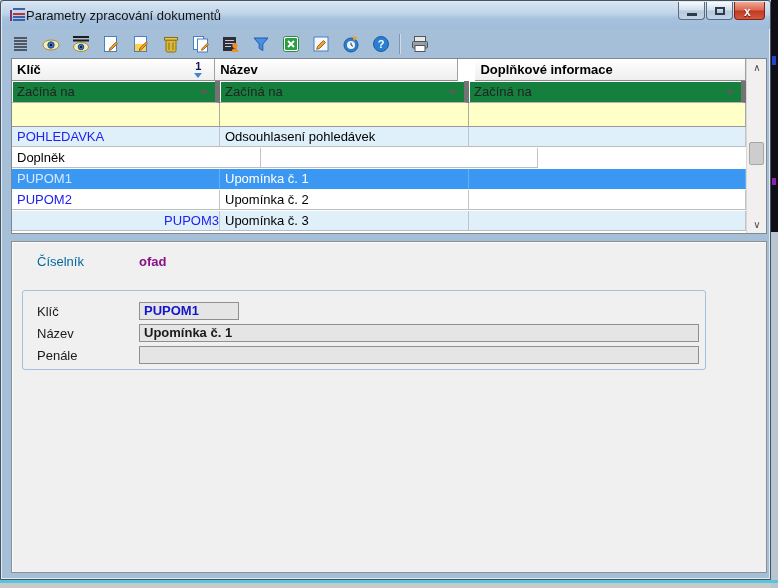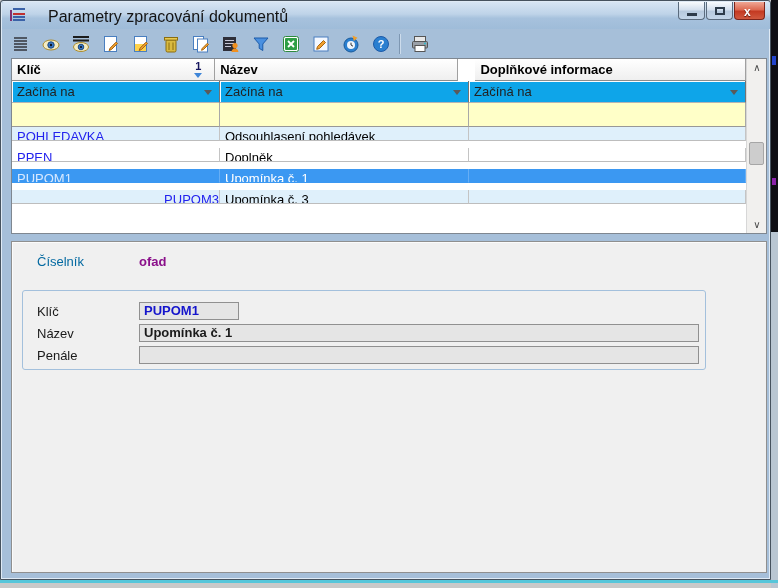--- a/index.html
+++ b/index.html
@@ -20,21 +20,21 @@
             box-shadow: inset 0 0 0 1px #dfeaf5; }
 
   .titlebar { left:1px; top:1px; width:768px; height:27px;
               background:linear-gradient(#d7e5f4 0%, #bed3e8 45%, #a7c2dd 60%, #9fbcd9 100%);
               border-radius:2px 2px 0 0; }
   .title-icon { left:8px; top:6px; width:16px; height:16px; }
   .title-icon .bar { position:absolute; left:3px; width:12px; height:2px; background:#3a62a8; }
   .title-icon .bar:nth-child(1){ top:2px; } .title-icon .bar:nth-child(2){ top:5px; background:#c03030; }
   .title-icon .bar:nth-child(3){ top:8px; } .title-icon .bar:nth-child(4){ top:11px; background:#3a62a8; }
   .title-icon .stub { position:absolute; left:0; top:2px; width:2px; height:11px; background:#803070; }
-  .title-text { left:46px; top:6px; color:#141414; font-size:16px; }
+  .title-text { left:24px; top:6px; color:#141414; font-size:13px; }
 
   .win-btns { top:1px; right:5px; display:flex; gap:1px; }
   .win-btn { width:27px; height:18px; border:1px solid #5a6b7d; border-top:none; border-radius:0 0 4px 4px;
              background:linear-gradient(#f8fbfe, #d4e0ee 45%, #b6c9dd 55%, #c3d5e8); position:relative; }
   .win-btn.close { width:31px; border-color:#7c241a; background:linear-gradient(#f0a795, #dd6a52 45%, #c43a22 55%, #d0593f); }
   .glyph-min { position:absolute; left:8px; top:11px; width:10px; height:3px; background:#2d3b4a; }
   .glyph-max { position:absolute; left:8px; top:5px; width:10px; height:8px; border:2px solid #2d3b4a; background:transparent; }
   .glyph-close { position:absolute; left:9px; top:3px; color:#fff; font-weight:bold; font-size:12px; text-shadow:0 1px 1px #5a1208; }
 
   
@@ -45,27 +45,27 @@
 
   
   .grid { left:10px; top:57px; width:756px; height:176px; background:#fff; border:1px solid #7f8790; }
   .grid-inner { position:absolute; left:0; top:0; width:734px; height:174px; }
   .grid-header-row, .filter-row, .yellow-row, .grow { display:flex; position:relative; }
   .hcell { height:22px; background:linear-gradient(#ffffff, #efefef); border-right:1px solid #a0a0a0; border-bottom:1px solid #8c8c8c;
            font-weight:bold; font-size:13px; color:#000; padding:3px 0 0 5px; position:relative; }
   .sort1 { position:absolute; right:12px; top:2px; display:flex; flex-direction:column; align-items:center; line-height:1; }
   .sort1 .digit { font-size:11px; font-weight:bold; color:#15155e; }
   .sort1 .arr { width:0; height:0; border-left:4px solid transparent; border-right:4px solid transparent; border-top:5px solid #3d85d8; margin-top:1px; }
-  .fcell { height:22px; background:#0ea5e9; border-right:1px solid #737373; border-bottom:1px solid #b4b4b4;
+  .fcell { height:22px; background:#15803d; border-right:5px solid #737373; border-bottom:1px solid #b4b4b4;
            color:#222; font-size:13px; padding:3px 0 0 5px; position:relative;
            box-shadow: inset 1px 1px 0 #fdfdfd; }
   .fcell .chev { position:absolute; right:7px; top:9px; width:0; height:0; border-left:4px solid transparent; border-right:4px solid transparent; border-top:5px solid #5a5a5a; }
   .ycell { height:24px; background:#ffffc8; border-right:1px solid #a8a8a8; border-bottom:1px solid #989898; }
   .grow { height:21px; }
-  .gcell { height:14px; border-right:1px solid #c4c4c4; border-bottom:1px solid #bdbdbd; padding:2px 0 0 5px; font-size:13px; color:#000;
+  .gcell { height:20px; border-right:1px solid #c4c4c4; border-bottom:1px solid #bdbdbd; padding:2px 0 0 5px; font-size:13px; color:#000;
            white-space:nowrap; overflow:hidden; }
   .gcell.keycell { color:#2222ee; }
   .grow.alt .gcell { background:#dff0fb; }
   .grow.sel .gcell { background:#3b98f2; color:#fff; border-bottom-color:#3b98f2; border-right-color:#66aef5; }
   .grow.sel .gcell.keycell { color:#d8e9ff; }
 
   
   .vscroll { position:absolute; left:734px; top:0; width:20px; height:174px; background:#f1f0ee; border-left:1px solid #d7d7d7; }
   .sb-btn { position:absolute; left:0; width:20px; height:17px; color:#4a4a4a; font-size:10px; text-align:center; line-height:17px; }
   .sb-up { top:0; } .sb-down { bottom:0; }
@@ -238,27 +238,31 @@
           <div class="ycell" style="width: 249px;"></div>
           <div class="ycell" style="width: 277px;"></div>
         </div>
       <div class="grid-rows">
           <div class="grow alt">
             <div class="gcell keycell" style="width: 208px;">POHLEDAVKA</div>
             <div class="gcell" style="width: 249px;">Odsouhlasení pohledávek</div>
             <div class="gcell" style="width: 277px;"></div>
           </div>
           <div class="grow">
-            <div class="gcell keycell" style="width: 208px;">PPEN</div>
             <div class="gcell" style="width: 249px;">Doplněk</div>
             <div class="gcell" style="width: 277px;"></div>
           </div>
           <div class="grow sel">
             <div class="gcell keycell" style="width: 208px;">PUPOM1</div>
             <div class="gcell" style="width: 249px;">Upomínka č. 1</div>
+            <div class="gcell" style="width: 277px;"></div>
+          </div>
+          <div class="grow">
+            <div class="gcell keycell" style="width: 208px;">PUPOM2</div>
+            <div class="gcell" style="width: 249px;">Upomínka č. 2</div>
             <div class="gcell" style="width: 277px;"></div>
           </div>
           <div class="grow alt">
             <div class="gcell keycell" style="width: 208px; text-align: right;">PUPOM3</div>
             <div class="gcell" style="width: 249px;">Upomínka č. 3</div>
             <div class="gcell" style="width: 277px;"></div>
           </div>
         </div>
     </div>
     <div class="vscroll">

